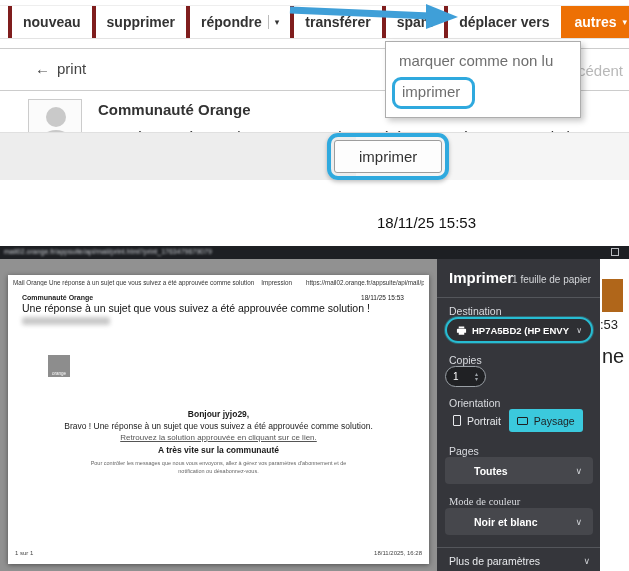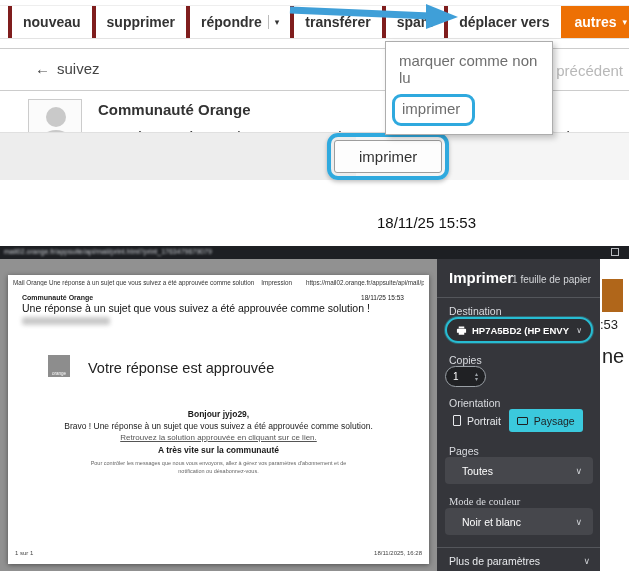--- a/index.html
+++ b/index.html
@@ -20,21 +20,21 @@
 
   .arrow-svg { position:absolute; top:0; left:0; z-index:6; pointer-events:none; }
 
   
   .retour-bar { position:absolute; top:48px; left:0; width:629px; height:43px; background:#fff;
                 border-top:1px solid #ccc; border-bottom:1px solid #ccc; }
   .back-btn { position:absolute; left:35px; top:11px; font-size:15px; color:#444; cursor:pointer; display:flex; gap:7px; align-items:center; }
   .prev-lbl { position:absolute; right:6px; top:13px; font-size:15px; color:#b8b8b8; }
 
   
-  .dropdown { position:absolute; left:385px; top:41px; width:168px; background:#fff; z-index:5;
+  .dropdown { position:absolute; left:385px; top:41px; width:196px; background:#fff; z-index:5;
               border:1px solid #adadad; box-shadow:3px 3px 6px rgba(0,0,0,.22); }
   .dd-item { font-size:15px; color:#6e6e6e; cursor:pointer; }
   .dd-mark { padding:10px 12px 5px 13px; }
   .dd-print-wrap { padding:3px 12px 8px 6px; }
   .hl-sm { display:inline-block; border:3px solid #2fa9de; border-radius:9px; padding:3px 12px 5px 7px; }
 
   
   .sender-strip { position:absolute; top:92px; left:0; width:629px; height:40px; overflow:hidden; background:#fff; }
   .avatar { position:absolute; left:28px; top:7px; width:54px; height:50px; background:#fbfbfb; border:1px solid #ccc; overflow:hidden; }
   .avatar .head { position:absolute; left:17px; top:7px; width:20px; height:20px; border-radius:50%; background:#c9c9c9; }
@@ -98,21 +98,21 @@
   .stepper { display:flex; flex-direction:column; line-height:5px; font-size:6px; color:#9aa0a6; cursor:pointer; }
   .orient-row { position:absolute; left:8px; top:150px; display:flex; gap:0; height:23px; }
   .ob { display:flex; align-items:center; gap:6px; padding:0 8px; font-size:10.5px; cursor:pointer; border-radius:3px; }
   .ob-portrait { color:#e8eaed; }
   .ob-portrait .pg { width:8px; height:11px; border:1px solid #e8eaed; border-radius:1px; }
   .ob-paysage { background:#3bc9dd; color:#1e2022; }
   .ob-paysage .pg { width:11px; height:8px; border:1px solid #1e2022; border-radius:1px; }
   .pn-select { position:absolute; left:8px; width:148px; height:27px; background:#46474c; border-radius:4px;
                display:flex; align-items:center; padding:0 11px 0 17px; cursor:pointer; }
   .sel-pages { top:198px; } .sel-color { top:249px; }
-  .pn-select .sel-txt { font-size:10.5px; font-weight:normal; color:#fff; flex:1; }
+  .pn-select .sel-txt { font-size:10.5px; font-weight:bold; color:#fff; flex:1;margin-left:12px; }
   .pn-select .chev { font-size:9px; color:#cfd2d6; }
   .pn-div2 { position:absolute; left:0; right:0; top:288px; border-top:1px solid #54565b; }
   .more-row { position:absolute; left:12px; right:10px; top:296px; display:flex; justify-content:space-between;
               align-items:center; cursor:pointer; }
   .more-row .mr-txt { font-size:10.5px; color:#e8eaed; }
   .more-row .chev { font-size:9px; color:#cfd2d6; }
 
   
   .underlay { position:absolute; top:13px; left:600px; width:29px; height:404px; background:#fff; }
   .u-orange { position:absolute; left:2px; top:20px; width:21px; height:33px; background:#b0661a; }
@@ -152,21 +152,21 @@
   </div>
 
   <svg class="arrow-svg" width="629" height="42">
     <line x1="290" y1="10" x2="430" y2="16" stroke="#3f9fd8" stroke-width="7"></line>
     <polygon points="426,4 458,17 426,29" fill="#3f9fd8"></polygon>
   </svg>
 
   <div class="retour-bar">
     <div class="back-btn">
       <span>←</span>
-      <span>suivez</span>
+      <span>print</span>
     </div>
     <div class="prev-lbl">précédent</div>
   </div>
 
   <div class="dropdown">
     <div class="dd-item dd-mark">marquer comme non lu</div>
     <div class="dd-print-wrap">
       <span class="hl-sm"><span class="dd-item">imprimer</span></span>
     </div>
   </div>
@@ -197,21 +197,20 @@
       <div class="page">
         <div class="p-h-title">Mail Orange Une réponse à un sujet que vous suivez a été approuvée comme solution _ Impression</div>
         <div class="p-h-url">https://mail02.orange.fr/appsuite/api/mail/print.html?print_1763479679079</div>
         <div class="p-sender">Communauté Orange</div>
         <div class="p-date">18/11/25 15:53</div>
         <div class="p-subject">Une réponse à un sujet que vous suivez a été approuvée comme solution !</div>
         <div class="p-redact"></div>
         <div class="p-logo">
             <span>orange</span>
           </div>
-        <div class="p-heading">Votre réponse est approuvée</div>
         <div class="p-center">
           <div class="p-greet">Bonjour jyjo29,</div>
           <div class="p-body1">Bravo ! Une réponse à un sujet que vous suivez a été approuvée comme solution.</div>
           <div class="p-link">Retrouvez la solution approuvée en cliquant sur ce lien.</div>
           <div class="p-body2">A très vite sur la communauté</div>
           <div class="p-fine">
             <div>Pour contrôler les messages que nous vous envoyons, allez à gérez vos paramètres d'abonnement et de</div>
             <div>notification ou désabonnez-vous.</div>
           </div>
         </div>

